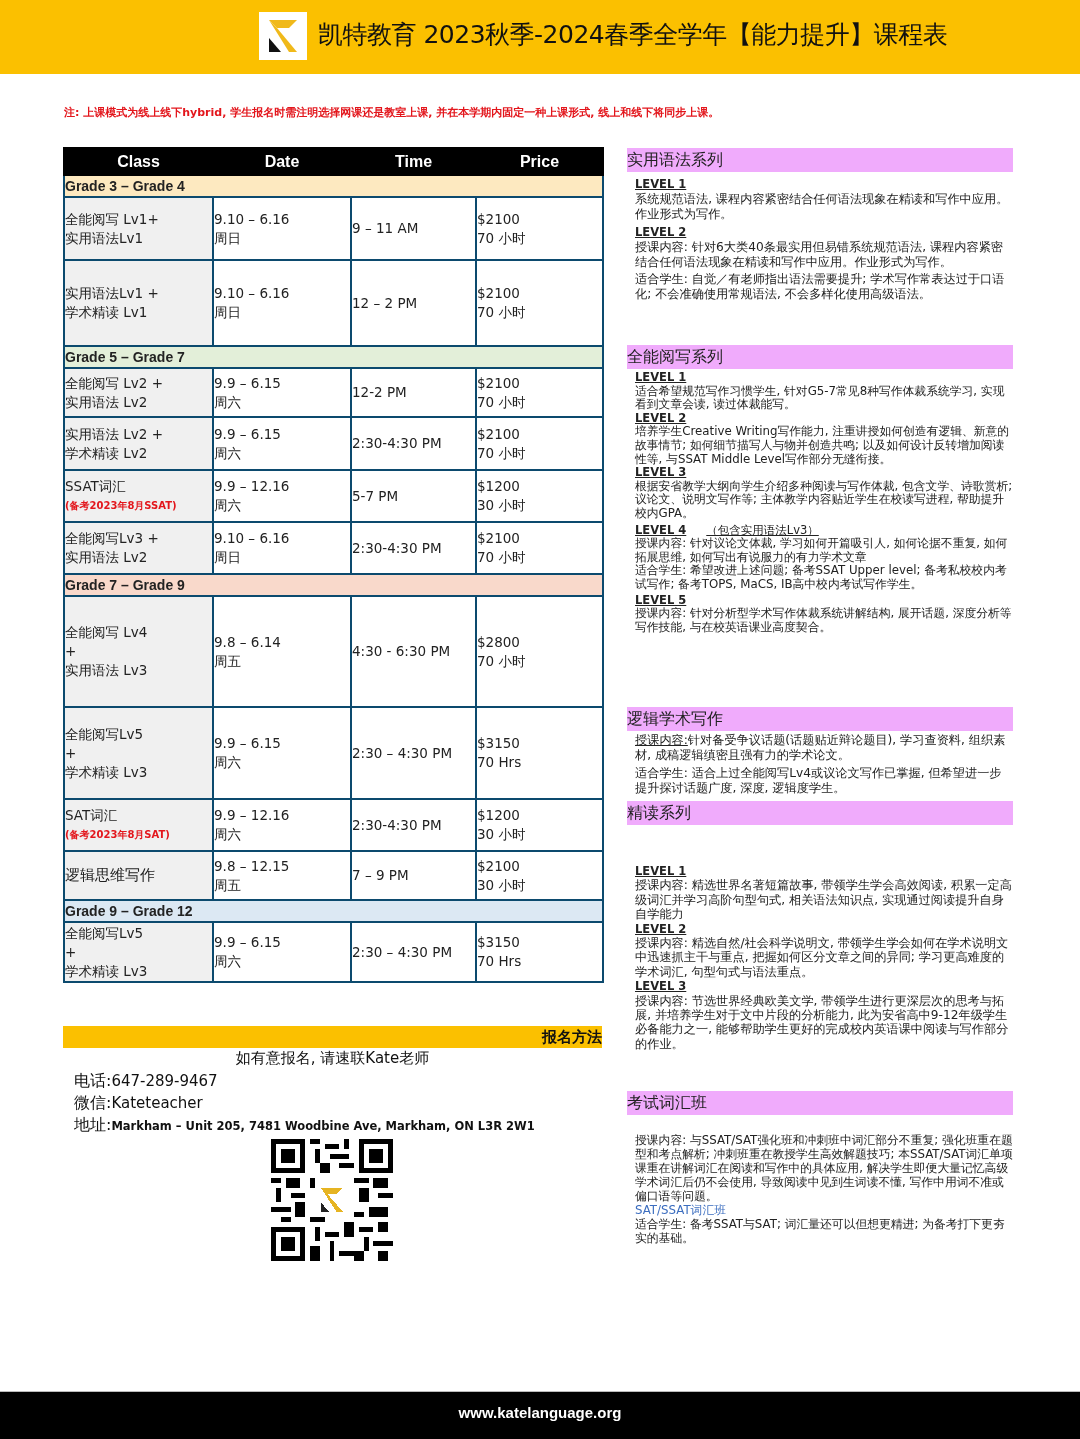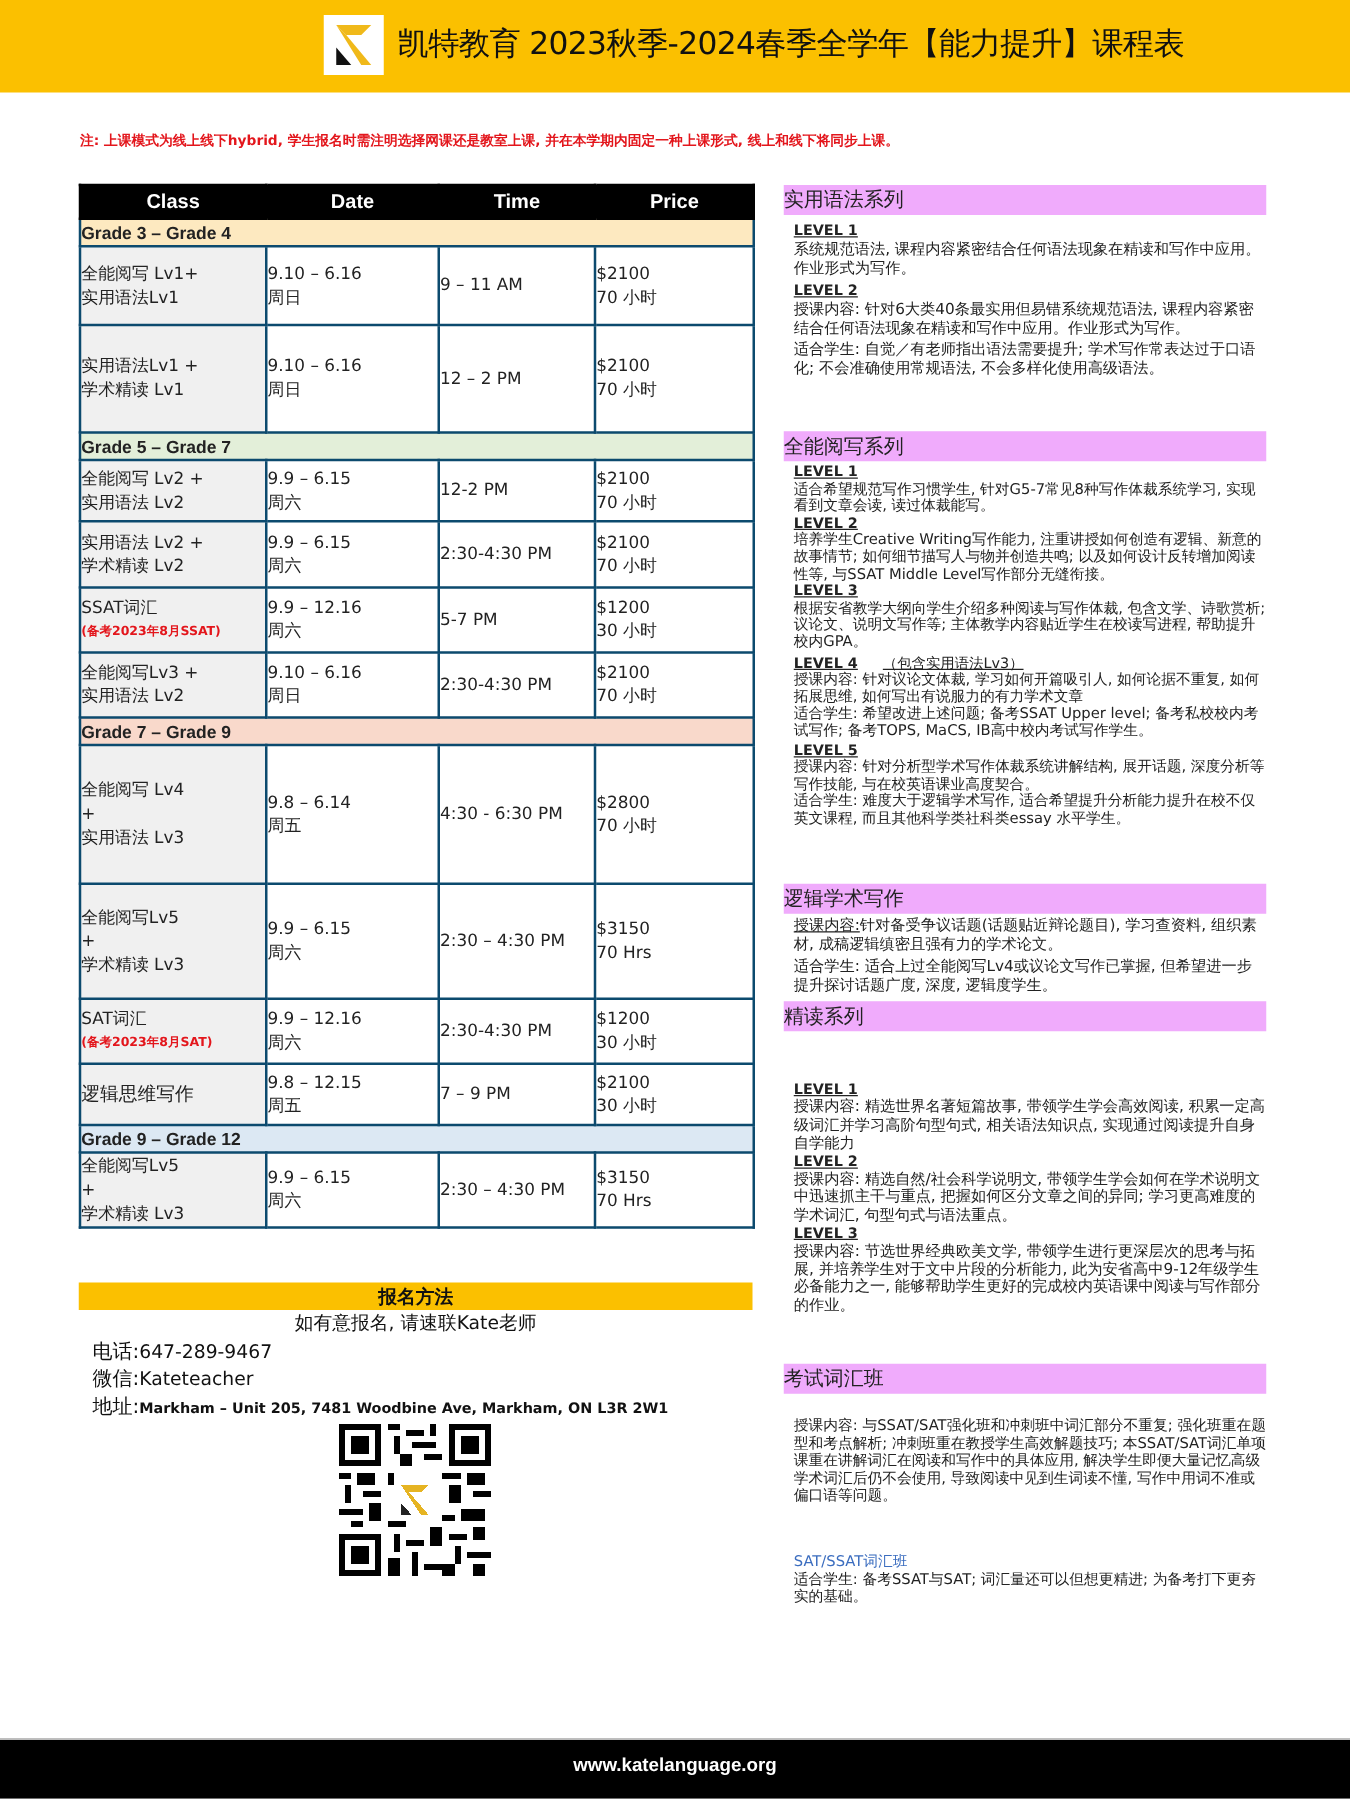--- a/index.html
+++ b/index.html
@@ -18,33 +18,33 @@
   .sched col.c1 { width: 149px; } .sched col.c2 { width: 138px; } .sched col.c3 { width: 125px; } .sched col.c4 { width: 127px; }
   .sched th { background: #000; color: #fff; font-size: 16px; font-weight: bold; height: 27px; text-align: center; font-family: "Liberation Sans", sans-serif; border: 2px solid #000; }
   .sched td { border: 2px solid #0c4a6e; text-align: left; font-size: 13.5px; line-height: 19px; vertical-align: middle; color: #222; }
   .sched td.cls { background: #f0f0f0; }
   .sched tr.grade td { font-weight: bold; font-size: 14px; height: 22px; font-family: "Liberation Sans", sans-serif; }
   .g1 td { background: #fde9c0; } .g2 td { background: #e3efd9; } .g3 td { background: #f9d9cb; } .g4 td { background: #dce8f3; }
   .sub { display: block; color: #e3161c; font-size: 10px; font-weight: bold; }
   .line { display: block; }
 
   
-  .enroll-bar { position: absolute; left: 63px; top: 1026px; width: 539px; height: 22px; background: #fbc000; text-align: center; font-size: 15px; font-weight: bold; line-height: 22px; }
+  .enroll-bar { position: absolute; left: 63px; top: 1026px; width: 539px; height: 22px; background: #fbc000; text-align: right; font-size: 15px; font-weight: bold; line-height: 22px; }
   .enroll-intro { position: absolute; left: 63px; top: 1049px; width: 539px; text-align: center; font-size: 15px; }
   .contact { position: absolute; left: 74px; font-size: 15px; white-space: nowrap; }
   .contact .lbl { font-size: 16px; }
   .contact .addr { font-size: 11.5px; font-weight: bold; margin-top: 45px; }
   .qr { position: absolute; left: 271px; top: 1139px; width: 122px; height: 122px; }
   .sec-h { position: absolute; left: 627px; width: 386px; height: 24px; background: #f0abfc; text-align: left; font-size: 16px; line-height: 24px; color: #222; }
   .blk { position: absolute; left: 635px; width: 378px; font-size: 12.2px; line-height: 15px; color: #222; }
   .lv { font-weight: bold; text-decoration: underline; font-size: 11.5px; display: block; }
   .lv .extra { font-weight: normal; text-decoration: none; padding-left: 20px; }
   .p { display: block; }
   .u { text-decoration: underline; }
-  .blue { color: #3b6dbf; display: block; margin-top: 39px; }
+  .blue { color: #3b6dbf; display: block; }
 
   .footer { position: absolute; left: 0; top: 1391px; width: 1080px; height: 48px; background: #000; border-top: 1px solid #bbb; }
   .footer span { position: absolute; left: 0; width: 1080px; text-align: center; top: 12px; color: #fff; font-size: 15px; font-family: "Liberation Sans", sans-serif; font-weight: bold; }
 </style>
 </head>
 <body>
 
 <div class="header">
   <div class="logo">
     <svg viewBox="0 0 48 48">
@@ -341,21 +341,20 @@
   <span class="p">适合希望规范写作习惯学生, 针对G5-7常见8种写作体裁系统学习, 实现看到文章会读, 读过体裁能写。</span>
   <span class="lv">LEVEL 2</span>
   <span class="p">培养学生Creative Writing写作能力, 注重讲授如何创造有逻辑、新意的故事情节; 如何细节描写人与物并创造共鸣; 以及如何设计反转增加阅读性等, 与SSAT Middle Level写作部分无缝衔接。</span>
   <span class="lv">LEVEL 3</span>
   <span class="p">根据安省教学大纲向学生介绍多种阅读与写作体裁, 包含文学、诗歌赏析; 议论文、说明文写作等; 主体教学内容贴近学生在校读写进程, 帮助提升校内GPA。</span>
   <span class="lv" style="margin-top:3px"><span>LEVEL 4</span><span class="extra">（包含实用语法Lv3）</span></span>
   <span class="p">授课内容: 针对议论文体裁, 学习如何开篇吸引人, 如何论据不重复, 如何拓展思维, 如何写出有说服力的有力学术文章</span>
   <span class="p">适合学生: 希望改进上述问题; 备考SSAT Upper level; 备考私校校内考试写作; 备考TOPS, MaCS, IB高中校内考试写作学生。</span>
   <span class="lv" style="margin-top:2px">LEVEL 5</span>
   <span class="p">授课内容: 针对分析型学术写作体裁系统讲解结构, 展开话题, 深度分析等写作技能, 与在校英语课业高度契合。</span>
-  <span class="p">适合学生: 难度大于逻辑学术写作, 适合希望提升分析能力提升在校不仅英文课程, 而且其他科学类社科类essay 水平学生。</span>
 </div>
 
 <div class="sec-h" style="top:707px">逻辑学术写作</div>
 <div class="blk" style="top:733px">
   <span class="p"><span class="u">授课内容:</span><span>针对备受争议话题(话题贴近辩论题目), 学习查资料, 组织素材, 成稿逻辑缜密且强有力的学术论文。</span></span>
   <span class="p" style="margin-top:3px">适合学生: 适合上过全能阅写Lv4或议论文写作已掌握, 但希望进一步提升探讨话题广度, 深度, 逻辑度学生。</span>
 </div>
 
 <div class="sec-h" style="top:801px">精读系列</div>
 <div class="blk" style="top:864px; line-height:14.4px">

